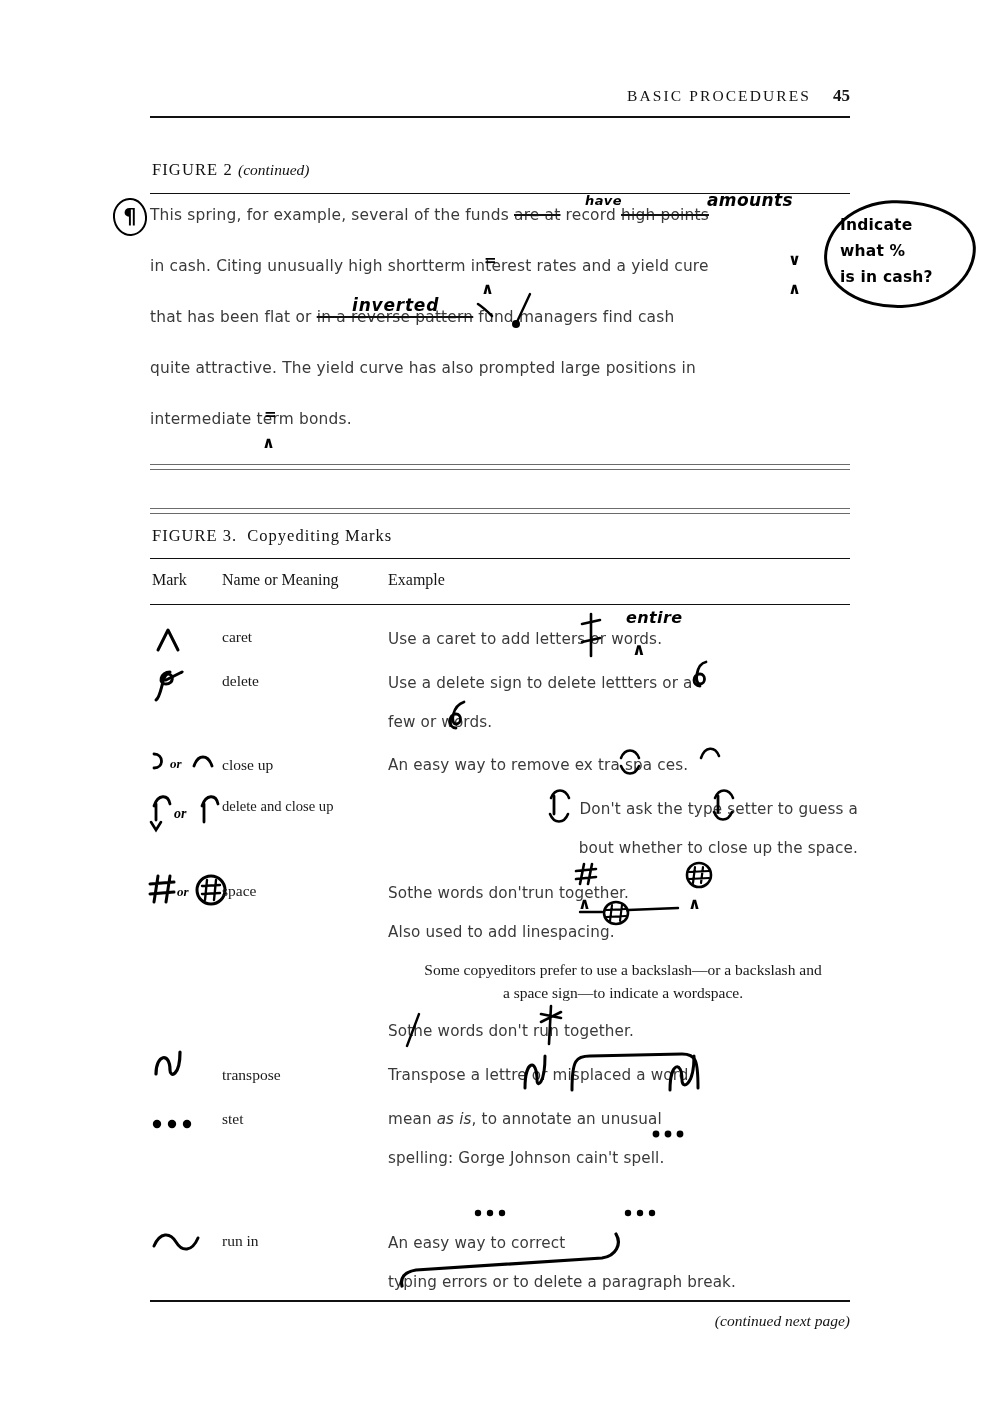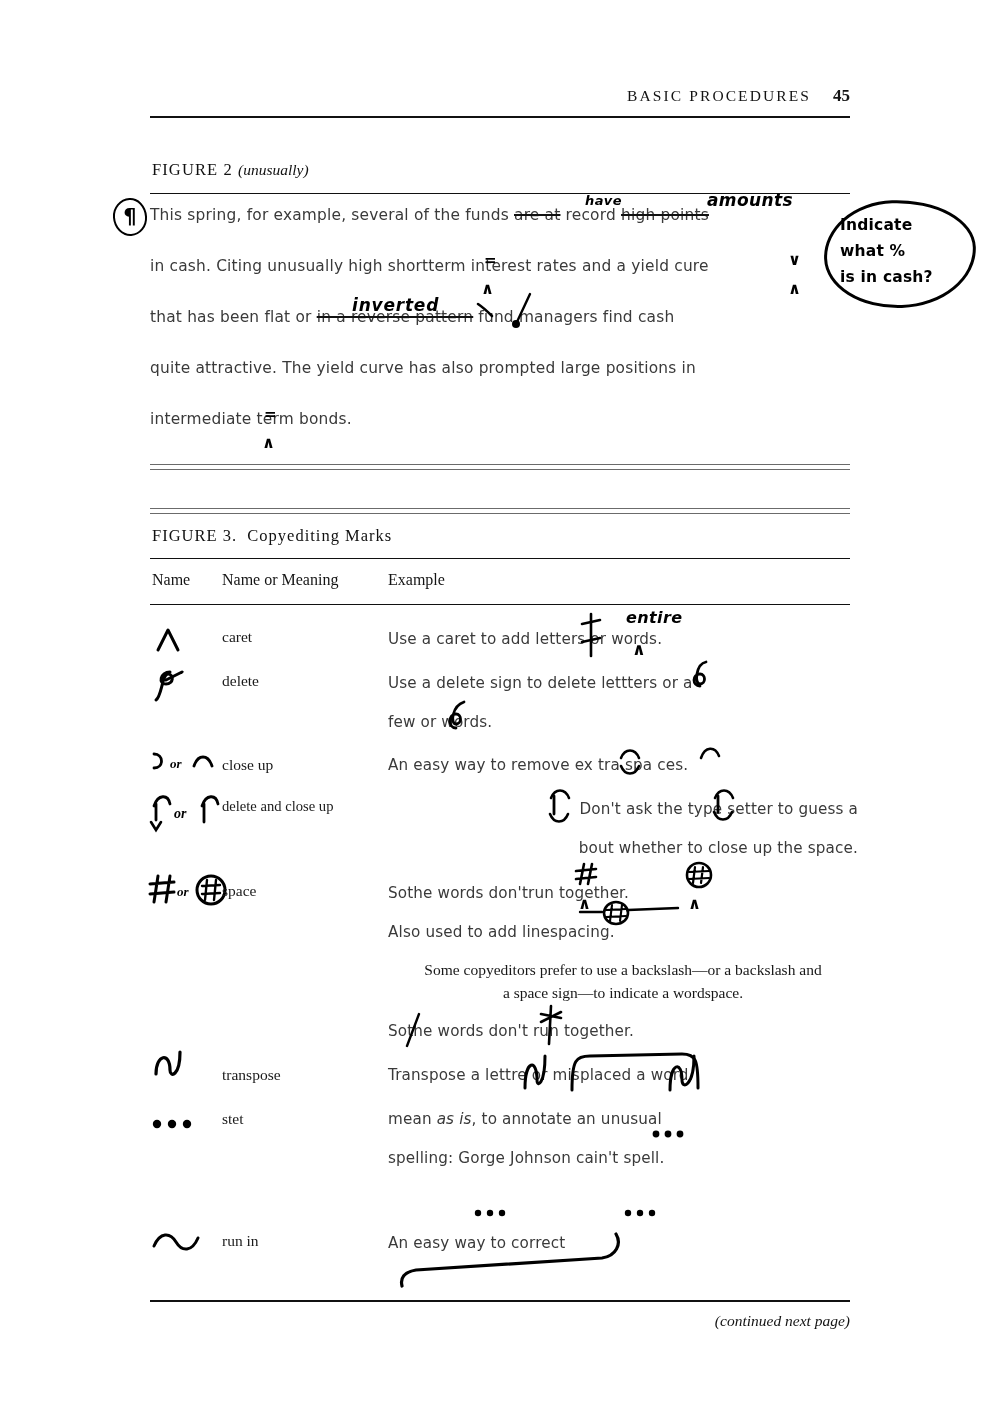--- a/index.html
+++ b/index.html
@@ -146,21 +146,21 @@
 
 <div class="page">
 
   <div class="runhead">
     <span>BASIC PROCEDURES</span><span class="pg">45</span>
   </div>
   <div class="rule-head"></div>
 
   <div class="fig2-cap">
     <span>FIGURE 2</span>
-    <i>(unusually)</i>
+    <i>(continued)</i>
   </div>
   <div class="rule-fig2"></div>
 
   <div class="pilcrow">
     <div class="ring"></div>
     <div class="gl">¶</div>
   </div>
 
   <div class="para">
     <div class="ln"><span>This spring, for example, several of the funds </span><span class="strike">are at</span><span> record </span><span class="strike">high points</span></div>
@@ -204,21 +204,21 @@
 
   <div class="drule" style="top:464px;"></div>
   <div class="drule" style="top:508px;"></div>
 
   <div class="fig3-cap">
     <span>FIGURE 3.</span>
     &nbsp;<span>Copyediting Marks</span>
   </div>
   <div class="rule-fig3a"></div>
 
-  <div class="colhead ch-mark">Name</div>
+  <div class="colhead ch-mark">Mark</div>
   <div class="colhead ch-name">Name or Meaning</div>
   <div class="colhead ch-ex">Example</div>
   <div class="rule-fig3b"></div>
 
   <div class="mark-cell" style="top:624px;">
     <svg width="40" height="30">
       <path d="M8 26 L18 6 L28 26" stroke="#000" stroke-width="3" fill="none" stroke-linecap="round" stroke-linejoin="round"></path>
     </svg>
   </div>
   <div class="name-cell" style="top:628px;">caret</div>
@@ -391,20 +391,23 @@
 
   <div class="mark-cell" style="top:1228px;">
     <svg width="70" height="30">
       <path d="M4 18 C10 4, 20 4, 26 14 C32 24, 42 24, 48 10" stroke="#000" stroke-width="3" fill="none" stroke-linecap="round"></path>
     </svg>
   </div>
   <div class="name-cell" style="top:1232px;">run in</div>
   <div class="ex-cell" style="left:388px;top:1230px;">
     <div class="ln">An easy way to correct</div>
   </div>
+  <div class="ex-cell" style="left:388px;top:1269px;">
+    <div class="ln">typing errors or to delete a paragraph break.</div>
+  </div>
   <svg style="position:absolute;left:370px;top:1228px;" width="260" height="62">
     <path d="M246 6 C252 16, 246 28, 232 30 L46 42 C34 44, 30 50, 32 58" stroke="#000" stroke-width="3.2" fill="none" stroke-linecap="round"></path>
   </svg>
 
   <div class="rule-bottom"></div>
   <div class="contnext">(continued next page)</div>
 
 </div>
 
 </body></html>

